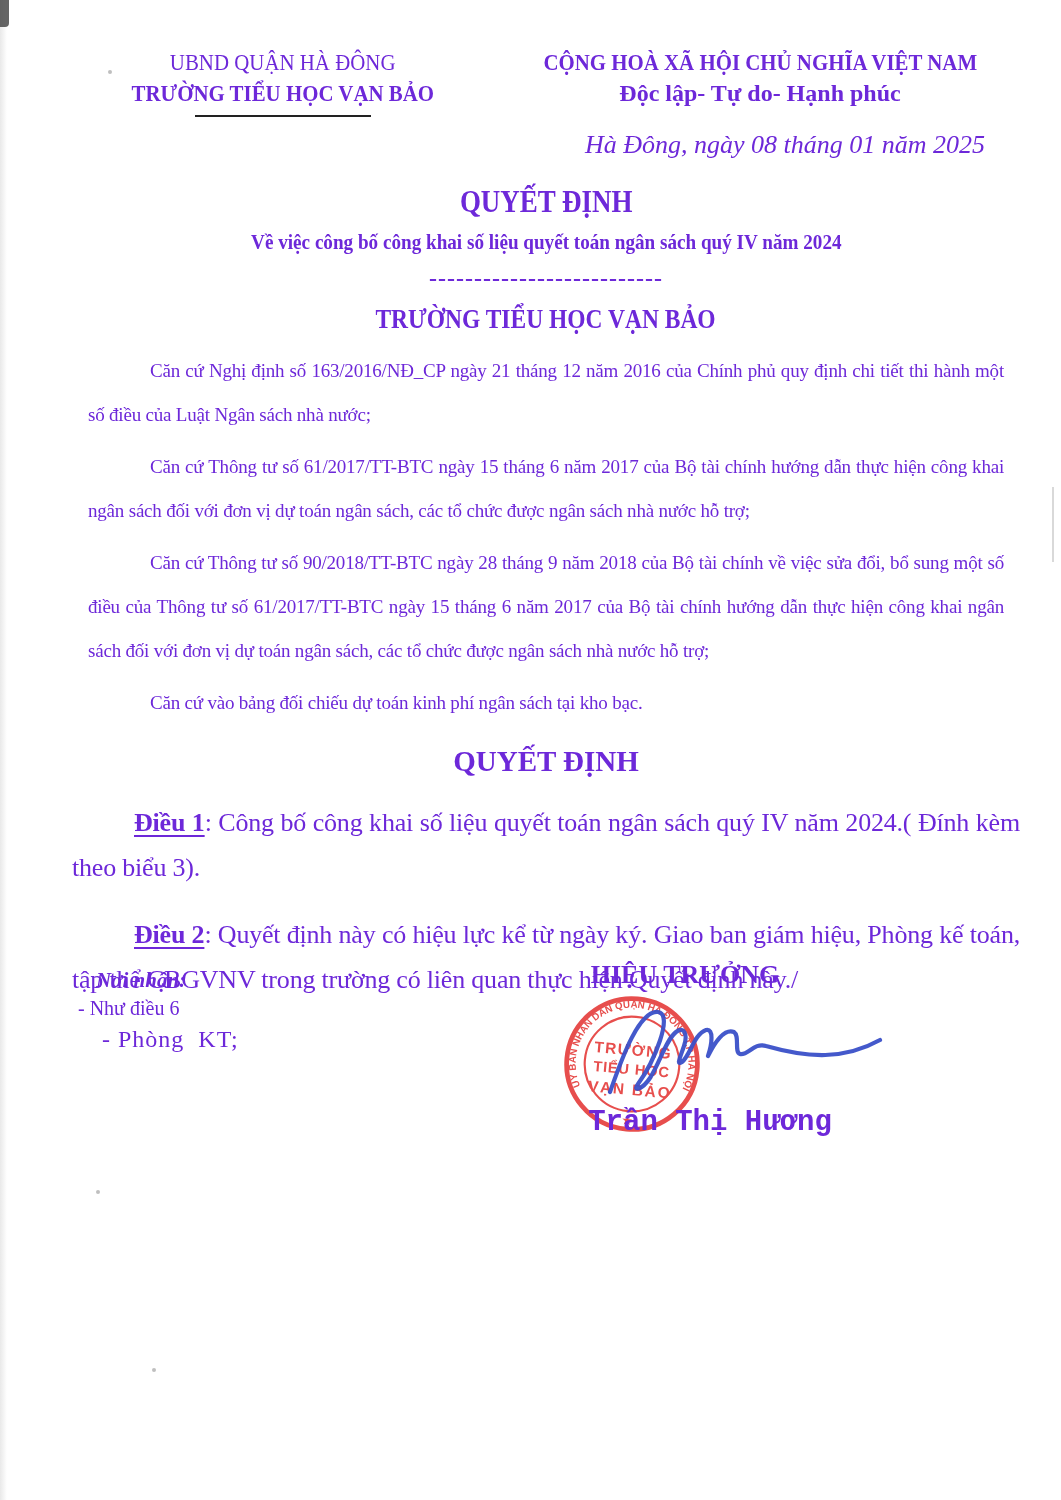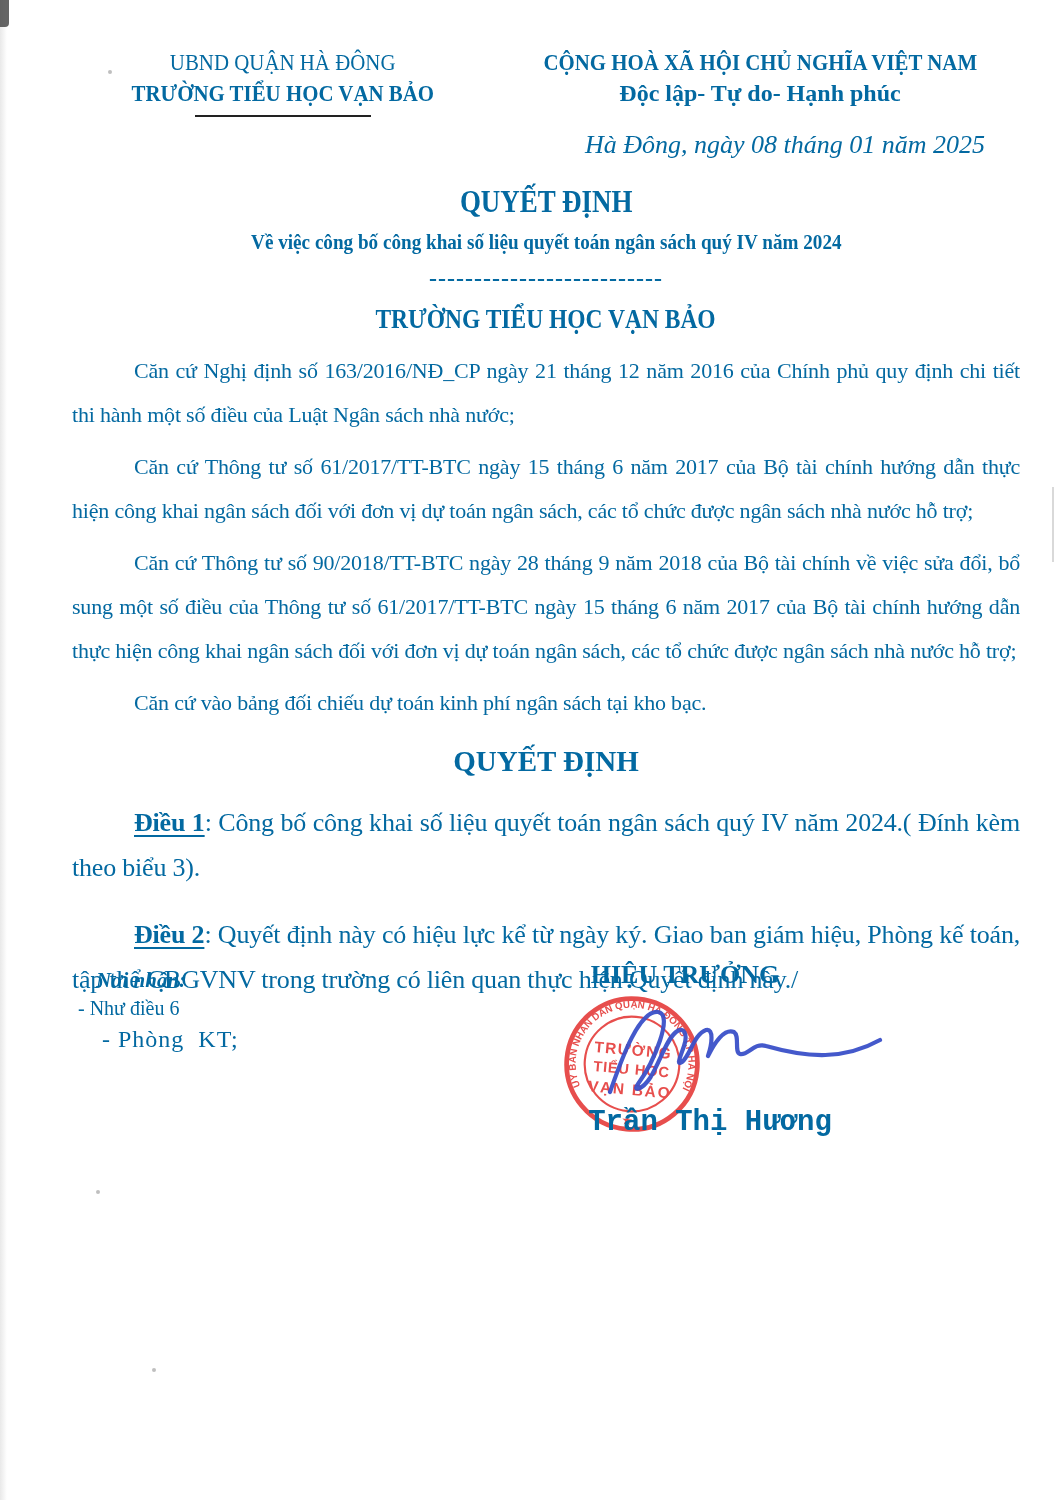--- a/index.html
+++ b/index.html
@@ -1,21 +1,21 @@
 <!DOCTYPE html>
 <html><head>
 <meta charset="utf-8">
 <style>
   html,body{margin:0;padding:0;background:#ffffff;}
   .page{
     position:relative;
     width:1061px;height:1500px;
     background:#fff;
     font-family:"Liberation Serif", serif;
-    color:#0369a1;
+    color:#6d28d9;
     overflow:hidden;
   }
   
   .edge-shade{position:absolute;left:0;top:0;width:7px;height:1500px;
     background:linear-gradient(90deg,#e9e9e9,#ffffff);}
   .corner-sliver{position:absolute;left:0;top:0;width:9px;height:27px;
     background:#4a4a4a;border-radius:0 0 4px 0;opacity:.85;}
   .right-line{position:absolute;left:1052px;top:487px;width:2px;height:75px;background:#d9d9d9;}
   .speck{position:absolute;background:#8a8a8a;border-radius:50%;opacity:.55;}
 
@@ -33,22 +33,22 @@
   .condensed{display:inline-block;transform:scaleX(.87);transform-origin:50% 50%;white-space:nowrap;}
 
   
   .main{position:absolute;left:72px;top:184px;width:948px;}
   .doc-title{text-align:center;font-weight:bold;font-size:31px;margin:0;}
   .doc-subtitle{text-align:center;font-weight:bold;font-size:22px;margin:9px 0 0;}
   .separator{text-align:center;font-weight:bold;font-size:24px;letter-spacing:1px;margin:10px 0 0;}
   .issuer{text-align:center;font-weight:bold;font-size:27px;margin:12px 0 0;}
 
   .recitals{margin-top:14px;}
-  .recital{font-size:22px;line-height:44px;text-align:justify;text-indent:62px;
-    margin:8px 0 0;letter-spacing:-.2px;}
+  .recital{font-size:19px;line-height:44px;text-align:justify;text-indent:62px;
+    margin:8px 16px 0;letter-spacing:-.2px;}
   .decision-heading{text-align:center;font-weight:bold;font-size:29px;margin:20px 0 0;}
   .article{font-size:26px;line-height:45px;text-align:justify;text-indent:62px;
     margin:22px 0 0;letter-spacing:-.2px;}
   .article-label{font-weight:bold;text-decoration:underline;text-underline-offset:4px;}
 
   
   .recipients{position:absolute;left:78px;top:966px;font-size:20px;line-height:28px;}
   .recipients-heading{font-weight:bold;font-style:italic;font-size:21px;padding-left:18px;}
   .recipient-item{white-space:pre;}
   .recipient-item.big{font-size:24px;line-height:34px;letter-spacing:1px;margin-left:24px;}

